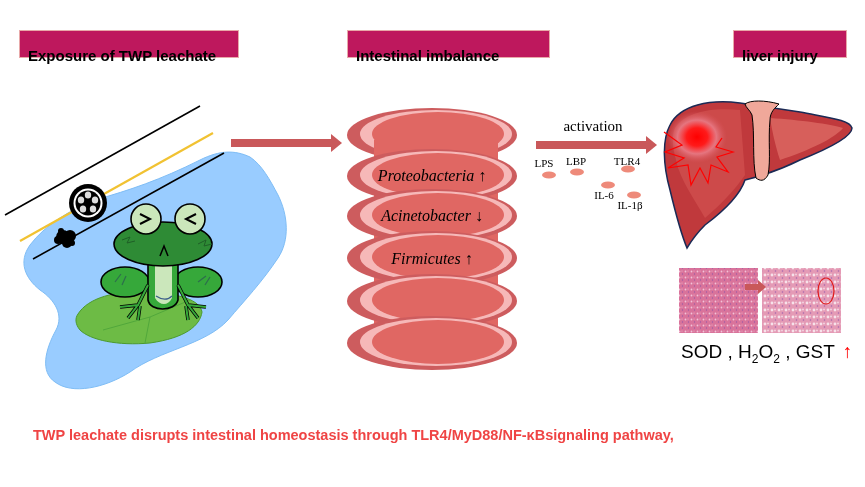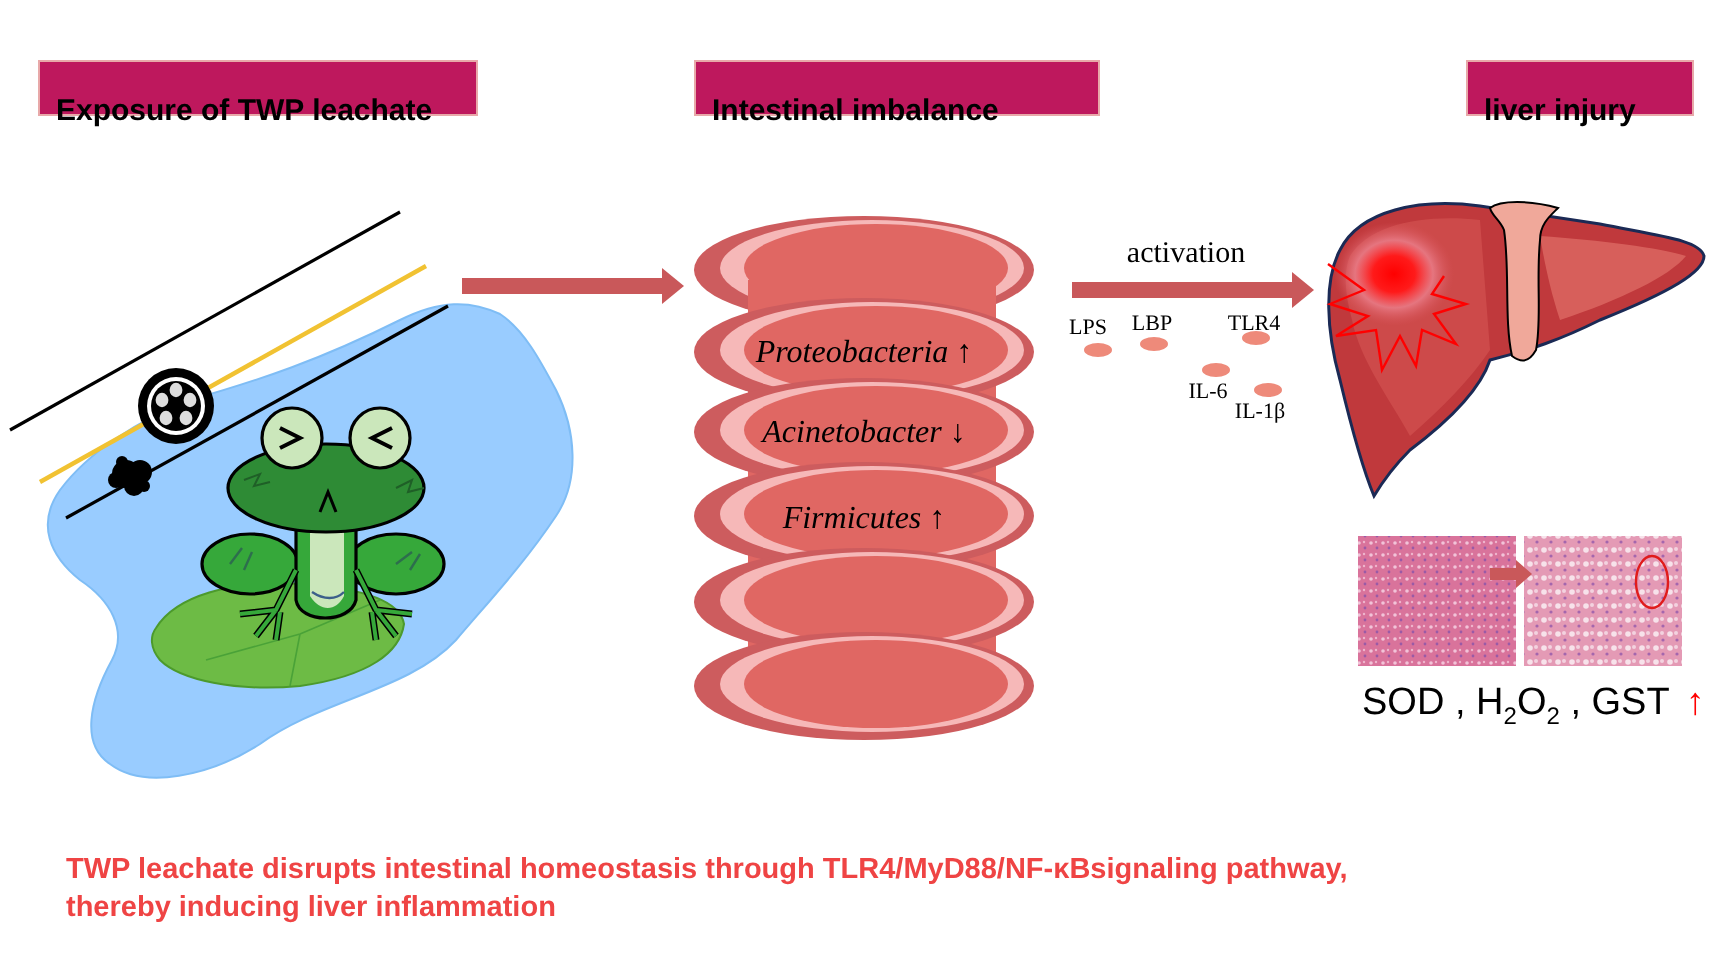--- a/index.html
+++ b/index.html
@@ -191,14 +191,13 @@
     <ellipse cx="826" cy="291" rx="8" ry="13" fill="none" stroke="#e01b1b" stroke-width="1.2"></ellipse>
   </g>
 </svg>
 
 <div class="markers">
   <span>SOD</span><span> , </span><span><span>H</span><sub>2</sub><span>O</span><sub>2</sub></span><span> , </span><span>GST</span><span class="up">↑</span>
 </div>
 
 <div class="bottom-text">
   <div>TWP leachate disrupts intestinal homeostasis through TLR4/MyD88/NF-κBsignaling pathway,</div>
-  <div>thereby inducing liver inflammation</div>
 </div>
 
 </body></html>

